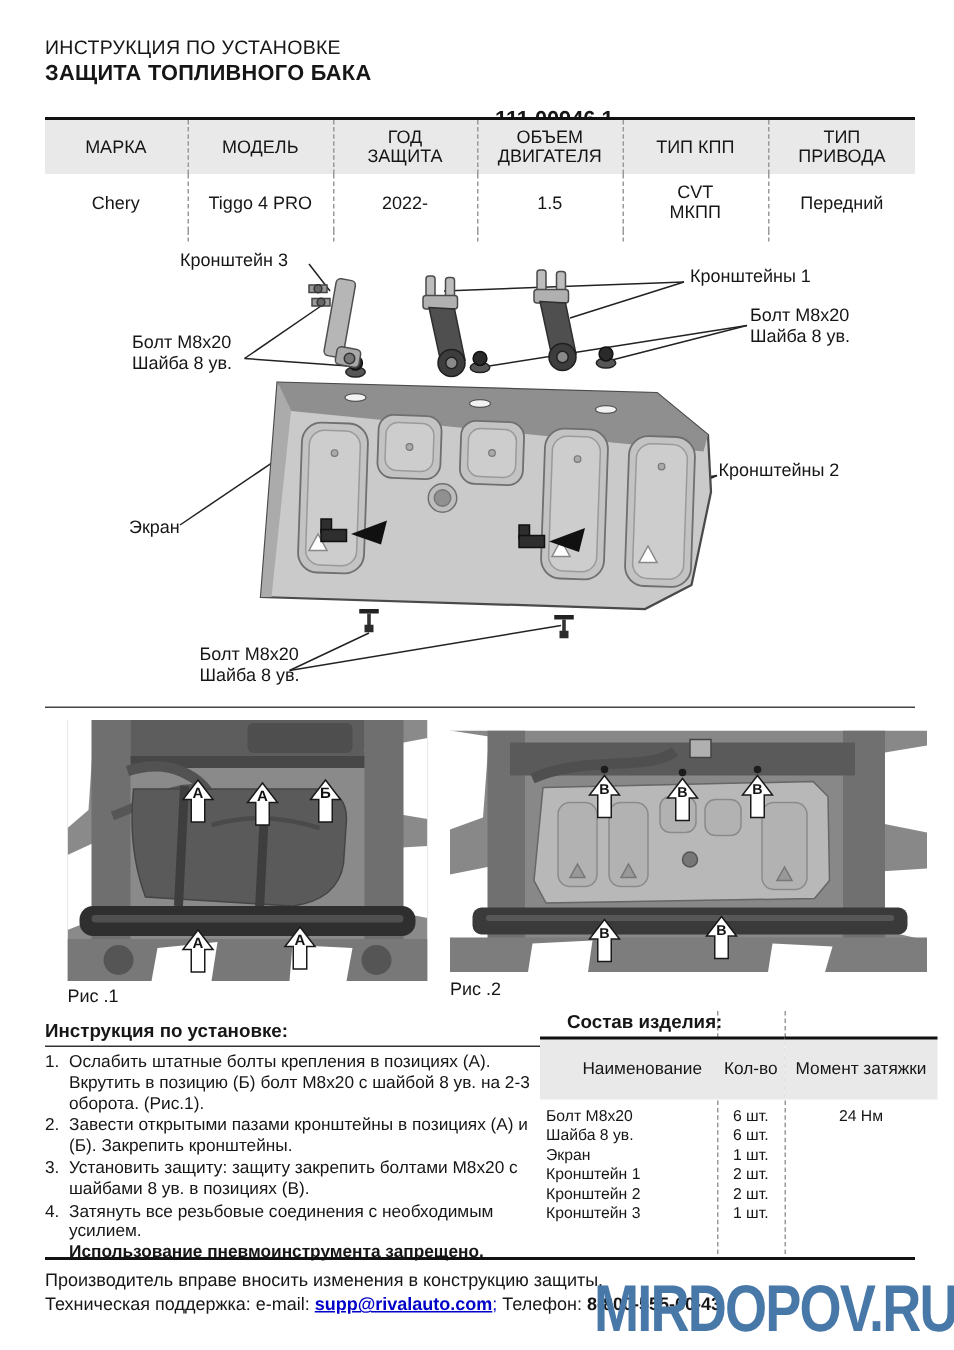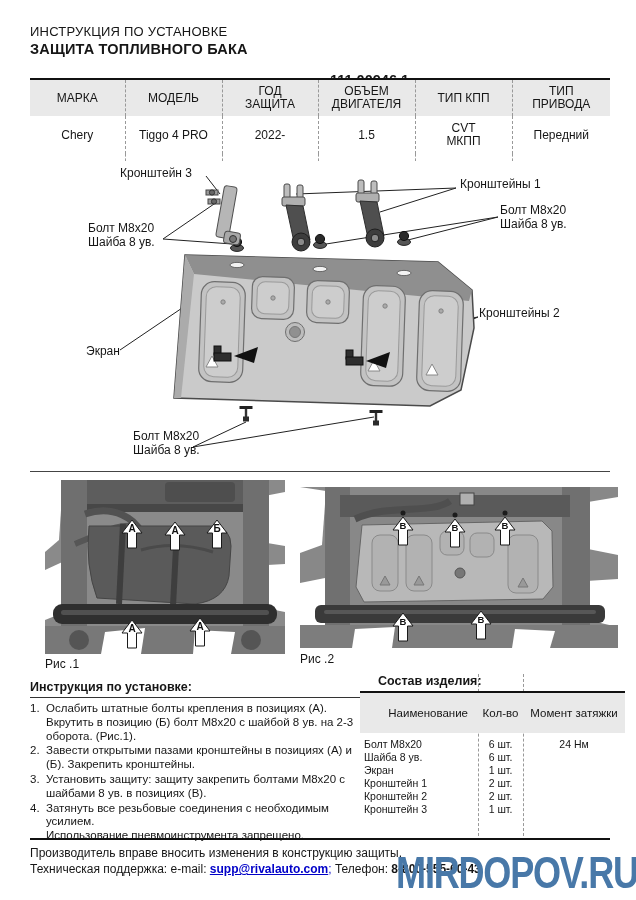--- a/index.html
+++ b/index.html
@@ -21,21 +21,21 @@
   
   .dlab{position:absolute;font-size:12px;line-height:14px;white-space:nowrap;}
   
   .fig-cap{font-size:12px;text-align:left;}
   
   .ins-title{font-weight:bold;font-size:12.5px;padding-bottom:3px;}
   .ins-rule{width:338px;border-bottom:1.2px solid #333;margin-bottom:4px;}
   ol.steps{margin:3px 0 0;padding:0;list-style:none;counter-reset:step;font-size:11.5px;line-height:13.8px;}
   ol.steps li{counter-increment:step;position:relative;padding-left:16px;margin-bottom:1px;}
   ol.steps li::before{content:counter(step) ".";position:absolute;left:0;}
-  .warn{font-weight:normal;}
+  .warn{font-weight:bold;}
   
   .parts-wrap{width:265px;height:162px;}
   .dash-v{position:absolute;top:0;bottom:0;width:0;border-left:1px dashed #999;}
   .parts-title{font-weight:bold;font-size:12.5px;margin:0 0 3px 18px;position:relative;}
   table.parts{border-collapse:collapse;table-layout:fixed;width:265px;border-top:2px solid #111;position:relative;}
   table.parts th{background:#e9e9e9;font-weight:normal;font-size:11.5px;padding:14px 2px;vertical-align:middle;}
   table.parts th.h-name{text-align:right;padding-right:10px;}
   table.parts th.h-qty,table.parts th.h-tq{text-align:center;}
   table.parts td{font-size:10.5px;line-height:13px;padding:0 2px;}
   table.parts td.c-name{padding-left:4px;}

